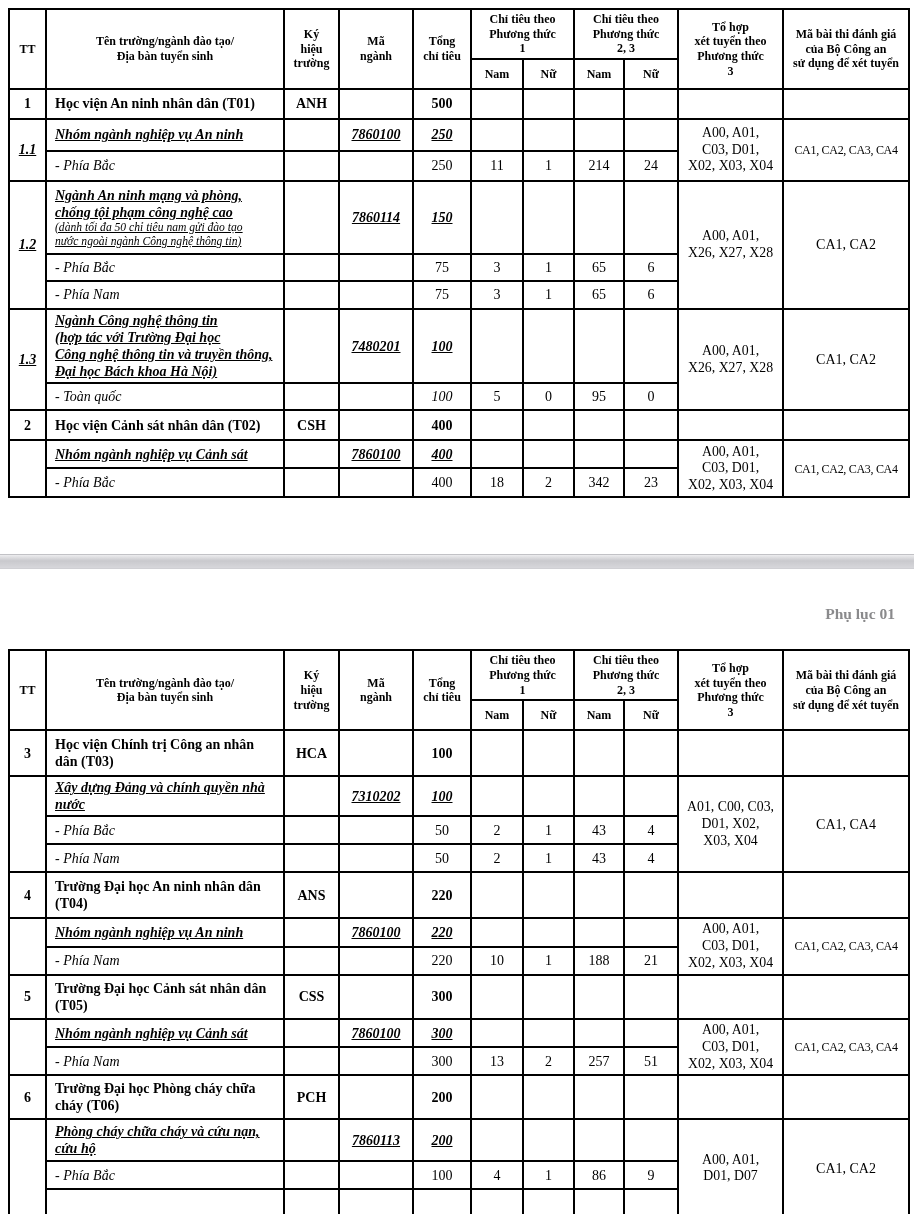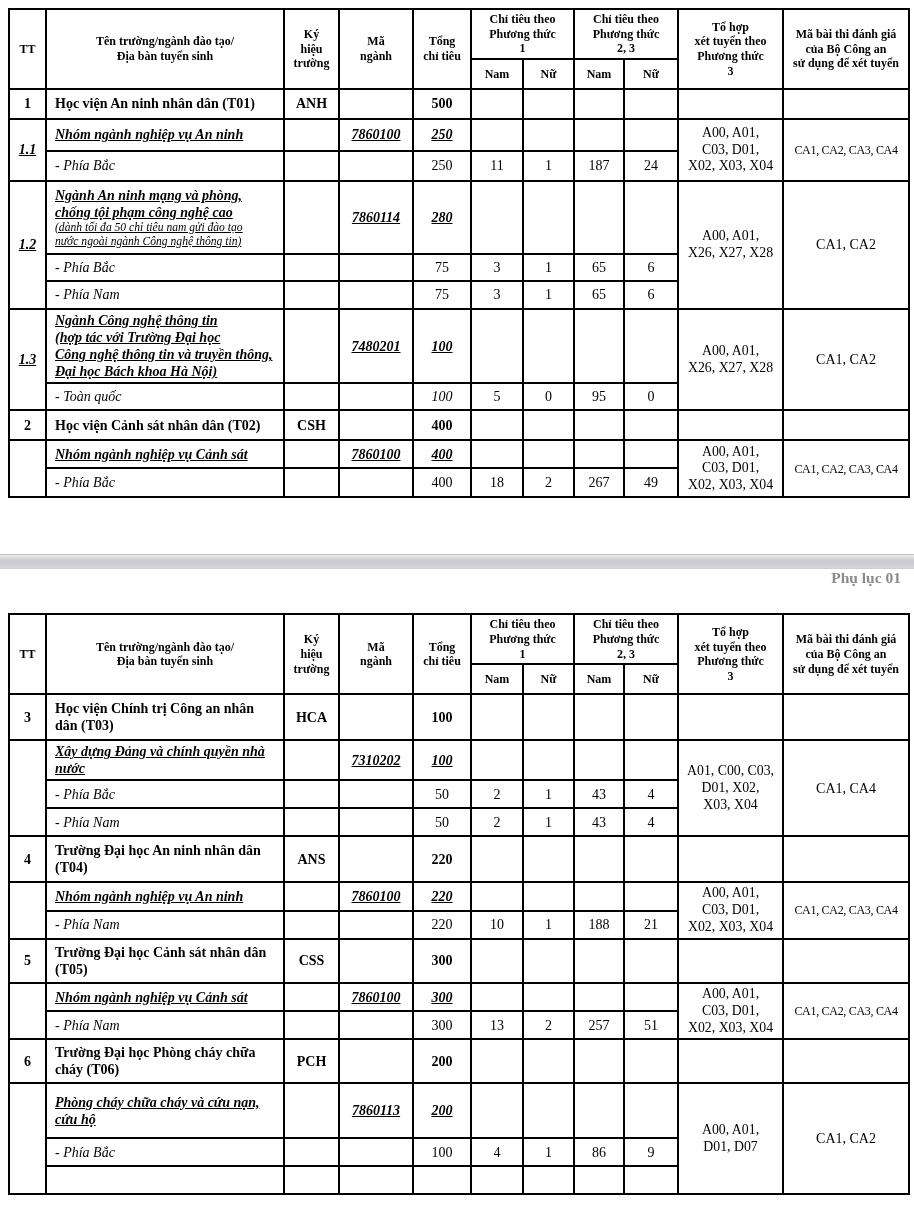--- a/index.html
+++ b/index.html
@@ -49,22 +49,23 @@
 
   .page-separator {
     width: 914px;
     height: 15px;
     margin-top: 56px;
     background: linear-gradient(#ededef 0%, #c9c9cd 45%, #d7d7db 100%);
     border-top: 1px solid #c2c2c6;
     border-bottom: 1px solid #cfcfd3;
   }
   .appendix-label {
+    margin-top: 36px;
     text-align: right;
-    padding-right: 13px;
+    padding-right: 19px;
     font-weight: bold;
     font-size: 15.5px;
     color: #8a8a8c;
   }
 </style>
 </head>
 <body>
 
 <div class="page">
 
@@ -144,31 +145,31 @@
 X02, X03, X04</span></td>
           <td rowspan="2" class="tight"><span>CA1, CA2, CA3, CA4</span></td>
         </tr>
         <tr style="height: 30px;">
           <td class="i L"><span>- Phía Bắc</span></td>
           <td><span></span></td>
           <td><span></span></td>
           <td><span>250</span></td>
           <td><span>11</span></td>
           <td><span>1</span></td>
-          <td><span>187</span></td>
+          <td><span>214</span></td>
           <td><span>24</span></td>
         </tr>
         <tr style="height: 73px;">
           <td rowspan="3" class="bi"><span>1.2</span></td>
           <td class="bi L"><span>Ngành An ninh mạng và phòng,
 chống tội phạm công nghệ cao</span><div class="note">(dành tối đa 50 chỉ tiêu nam gửi đào tạo
 nước ngoài ngành Công nghệ thông tin)</div></td>
           <td><span></span></td>
           <td class="bi"><span>7860114</span></td>
-          <td class="bi"><span>280</span></td>
+          <td class="bi"><span>150</span></td>
           <td><span></span></td>
           <td><span></span></td>
           <td><span></span></td>
           <td><span></span></td>
           <td rowspan="3" class="tohop"><span>A00, A01,
 X26, X27, X28</span></td>
           <td rowspan="3"><span>CA1, CA2</span></td>
         </tr>
         <tr style="height: 27px;">
           <td class="i L"><span>- Phía Bắc</span></td>
@@ -245,22 +246,22 @@
 X02, X03, X04</span></td>
           <td rowspan="2" class="tight"><span>CA1, CA2, CA3, CA4</span></td>
         </tr>
         <tr style="height: 29px;">
           <td class="i L"><span>- Phía Bắc</span></td>
           <td><span></span></td>
           <td><span></span></td>
           <td><span>400</span></td>
           <td><span>18</span></td>
           <td><span>2</span></td>
-          <td><span>267</span></td>
-          <td><span>49</span></td>
+          <td><span>342</span></td>
+          <td><span>23</span></td>
         </tr>
       </tbody>
   </table>
 
   <div class="page-separator"></div>
 
   <div class="appendix-label">Phụ lục 01</div>
 
   <table class="quota" id="table2">
     <colgroup>
@@ -440,21 +441,21 @@
           <td class="b"><span>PCH</span></td>
           <td><span></span></td>
           <td class="b"><span>200</span></td>
           <td><span></span></td>
           <td><span></span></td>
           <td><span></span></td>
           <td><span></span></td>
           <td><span></span></td>
           <td><span></span></td>
         </tr>
-        <tr style="height: 55px;">
+        <tr style="height: 42px;">
           <td rowspan="3"><span></span></td>
           <td class="bi L"><span>Phòng cháy chữa cháy và cứu nạn,
 cứu hộ</span></td>
           <td><span></span></td>
           <td class="bi"><span>7860113</span></td>
           <td class="bi"><span>200</span></td>
           <td><span></span></td>
           <td><span></span></td>
           <td><span></span></td>
           <td><span></span></td>

